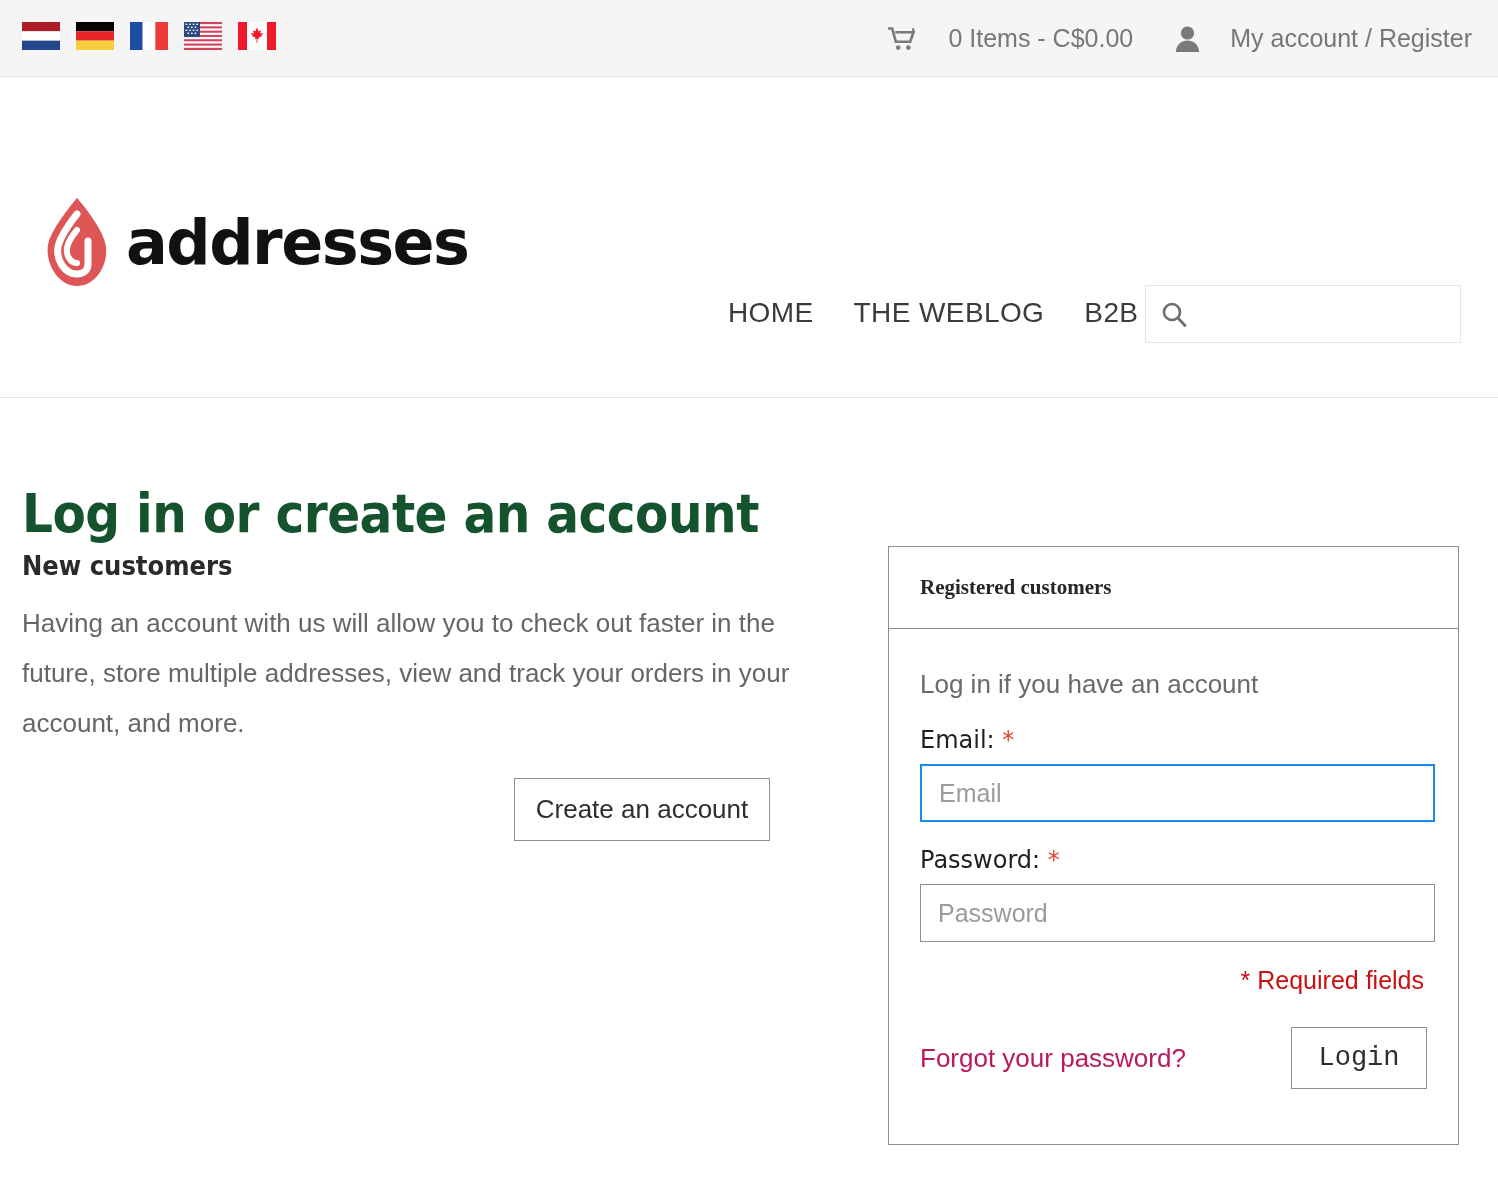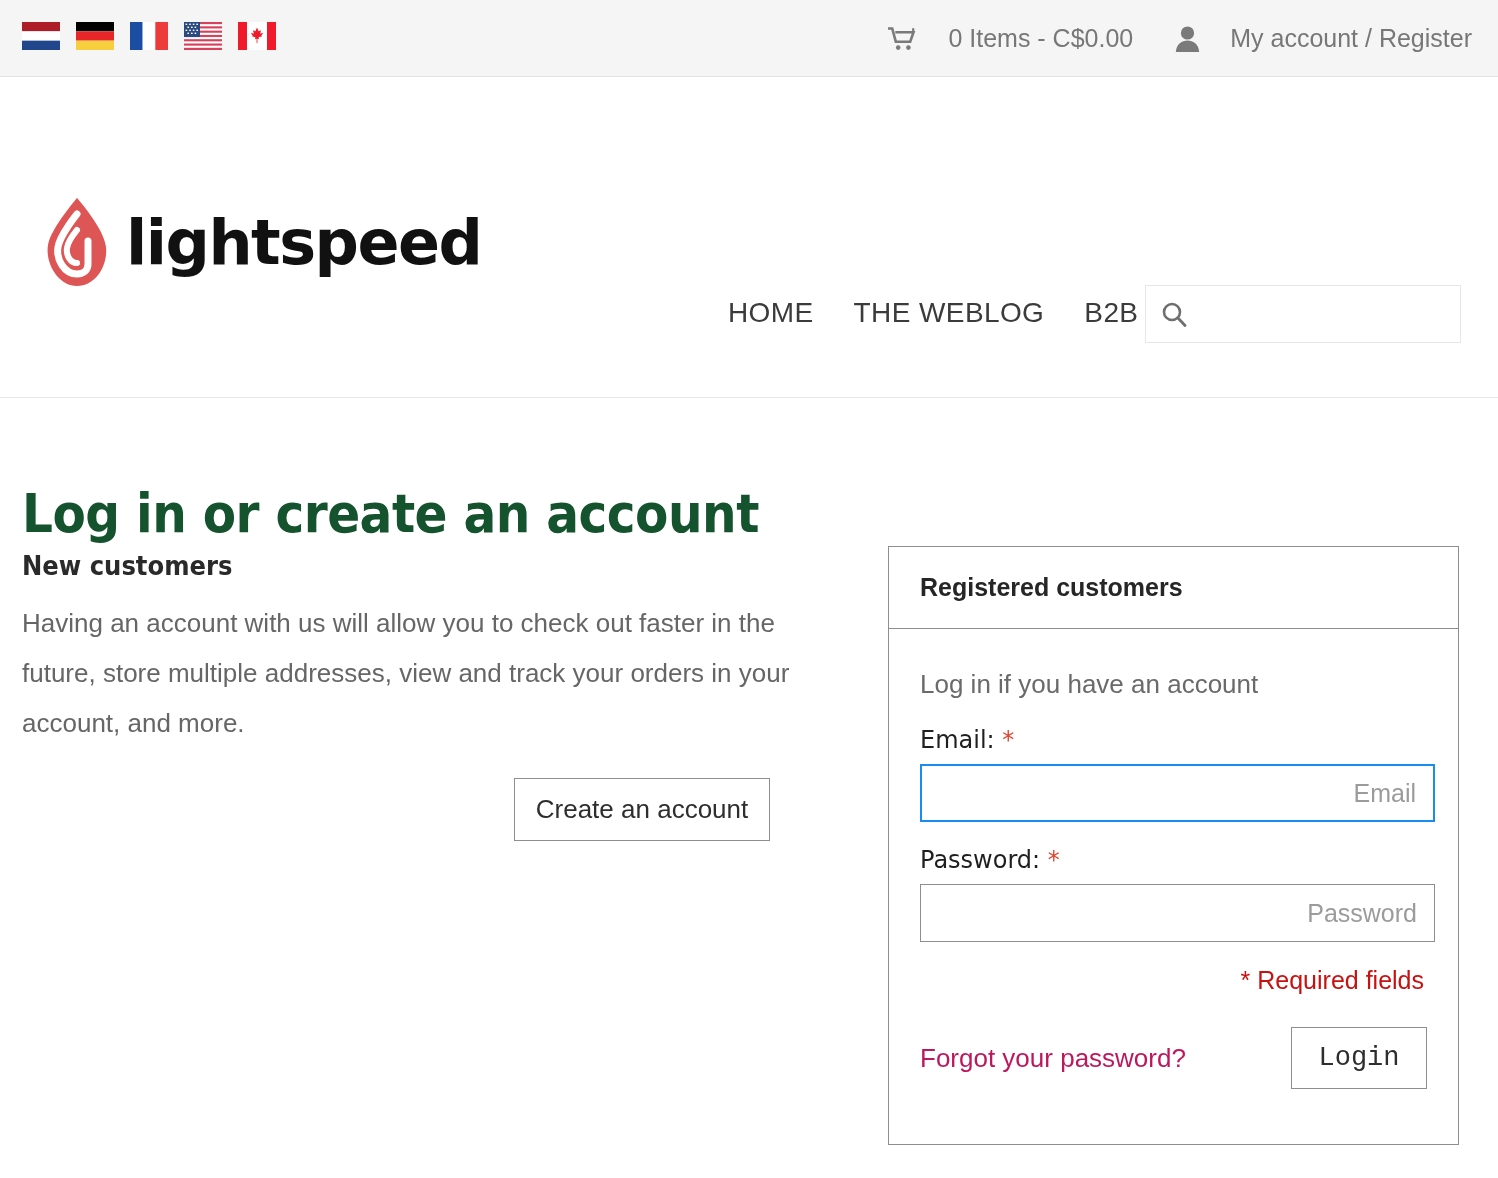--- a/index.html
+++ b/index.html
@@ -207,24 +207,24 @@
   .panel-head {
     height: 82px;
     border-bottom: 1px solid #8e8e8e;
     display: flex;
     align-items: center;
     padding-left: 31px;
     box-sizing: border-box;
   }
   .panel-head h3 {
     margin: 0;
-    font-size: 25px;
+    font-size: 21px;
     font-weight: 700;
     color: #262626;
-    font-family: Liberation Sans, sans-serif;
+    font-family: Liberation Serif, serif;
   }
   .panel-body { padding: 40px 30px 0 31px; }
   .panel-sub {
     font-size: 26px;
     color: #6a6a6a;
     margin: 0 0 26px 0;
   }
   .field-label {
     font-size: 24px;
     color: #1f1f1f;
@@ -237,21 +237,20 @@
     width: 515px;
     height: 58px;
     box-sizing: border-box;
     border: 1px solid #8e8e8e;
     padding: 0 17px;
     font-family: "Liberation Sans", sans-serif;
     font-size: 25px;
     color: #333;
     background: #fff;
     outline: none;
-    text-align: right;
   }
   .text-input::placeholder { color: #9b9b9b; }
   .text-input.focused {
     border: 2px solid #1a8cf0;
     caret-color: #333;
   }
   .field-block { margin-bottom: 24px; }
   .required-note {
     text-align: right;
     color: #c81111;
@@ -378,21 +377,21 @@
 <div class="header">
 
   <div class="logo">
     <span class="logo-mark">
       <svg width="66" height="92" viewBox="0 0 66 92" aria-hidden="true">
         <path d="M33 1 C33 1 7 31 4 48 C1 66 14 89 33 89 C52 89 64 68 62 50 C60 31 33 1 33 1 Z" fill="#dd5555"></path>
         <path d="M33 17 C33 17 16 38 14 50 C12 62 20 77 33 77 C40 77 44 73 44 67 L44 44" fill="none" stroke="#ffffff" stroke-width="7" stroke-linecap="round"></path>
         <path d="M33 33 C33 33 24 44 23 51 C22 58 26 66 33 66" fill="none" stroke="#ffffff" stroke-width="6" stroke-linecap="round"></path>
       </svg>
     </span>
-    <span class="logo-text">lightspeed</span>
+    <span class="logo-text">addresses</span>
   </div>
 
   <nav class="nav">
     <a>HOME</a>
     <a>THE WEBLOG</a>
     <a>B2B</a>
   </nav>
 
   <div class="searchbox">
     <span class="search-icon-wrap">

